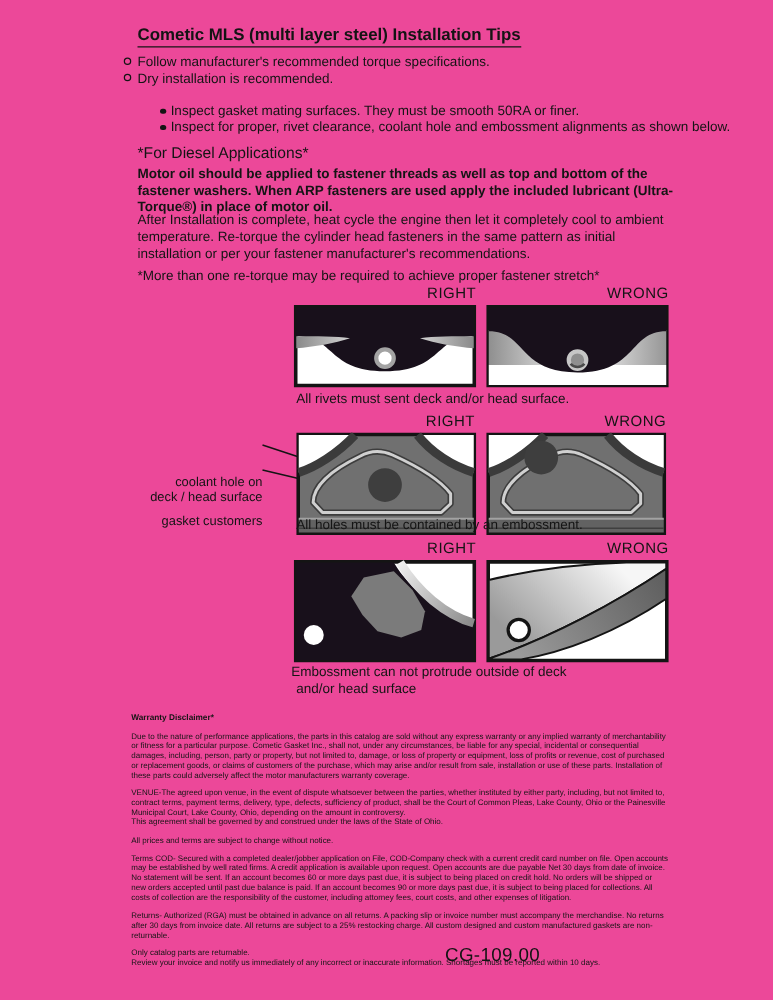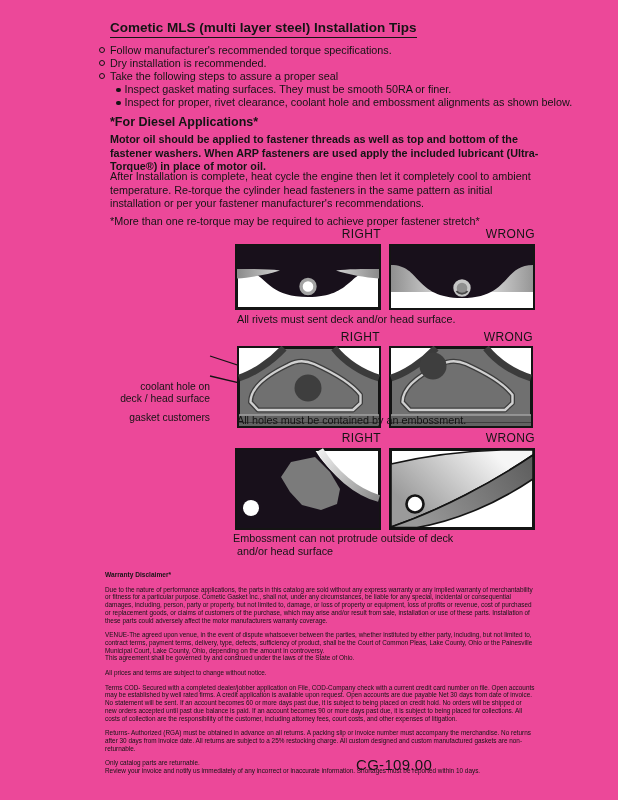--- a/index.html
+++ b/index.html
@@ -4,27 +4,27 @@
 <style>
   html,body{margin:0;padding:0;background:#ffffff;}
   #page{position:relative;width:618px;height:800px;background:#ec4899;overflow:hidden;
         font-family:"Liberation Sans",sans-serif;color:#141414;}
   .abs{position:absolute;}
   
   #title{left:110px;top:20px;font-size:13.5px;font-weight:bold;
          border-bottom:1.6px solid #141414;padding-bottom:2px;display:inline-block;}
   .bullet-line{font-size:10.8px;line-height:13px;white-space:nowrap;}
   .bl{left:99px;}
-  .sub{left:116px;}
+  .sub{left:128px;}
   .dotO{display:inline-block;width:4px;height:4px;border:1px solid #141414;border-radius:50%;
         margin-right:5px;vertical-align:1px;}
   .dotF{display:inline-block;width:4.5px;height:4.5px;background:#141414;border-radius:50%;
         margin-right:4px;vertical-align:1px;}
   
-  #diesel-heading{left:110px;top:115px;font-size:12.5px;font-weight:bold;}
+  #diesel-heading{left:110px;top:115px;font-size:12.5px;font-weight:normal;}
   .para{left:110px;width:430px;font-size:10.8px;line-height:13.5px;}
   
   .rw-label{font-size:12px;letter-spacing:.4px;text-align:right;width:146px;}
   .caption{font-size:10.8px;line-height:13px;}
   .diag-label{font-size:10.3px;line-height:11.5px;text-align:right;margin-top:40px;}
   
   #warranty{left:105px;top:571px;width:430px;font-size:6.4px;line-height:7.7px;}
   #warranty .wp{margin:0 0 7px 0;}
   #warranty .wh{font-weight:bold;margin:0 0 7px 0;font-size:6.6px;}
   #footer-code{left:356px;top:756px;font-size:15px;letter-spacing:.3px;}
@@ -35,23 +35,20 @@
 
 <div id="page">
 
   <div class="abs" id="title">Cometic MLS (multi layer steel) Installation Tips</div>
 
   <div class="abs bullet-line bl" style="top:44px;">
     <span class="dotO"></span><span>Follow manufacturer's recommended torque specifications.</span>
   </div>
   <div class="abs bullet-line bl" style="top:57px;">
     <span class="dotO"></span><span>Dry installation is recommended.</span>
-  </div>
-  <div class="abs bullet-line bl" style="top:70px;">
-    <span class="dotO"></span><span>Take the following steps to assure a proper seal</span>
   </div>
   <div class="abs bullet-line sub" style="top:83px;">
     <span class="dotF"></span><span>Inspect gasket mating surfaces.  They must be smooth 50RA or finer.</span>
   </div>
   <div class="abs bullet-line sub" style="top:96px;">
     <span class="dotF"></span><span>Inspect for proper, rivet clearance, coolant hole and embossment alignments as shown below.</span>
   </div>
 
   <div class="abs" id="diesel-heading">*For Diesel Applications*</div>
   <div class="abs para" style="top:133px;font-weight:bold;">Motor oil should be applied to fastener threads as well as top and bottom of the fastener washers. When ARP fasteners are used apply the included lubricant (Ultra-Torque®) in place of motor oil.</div>

